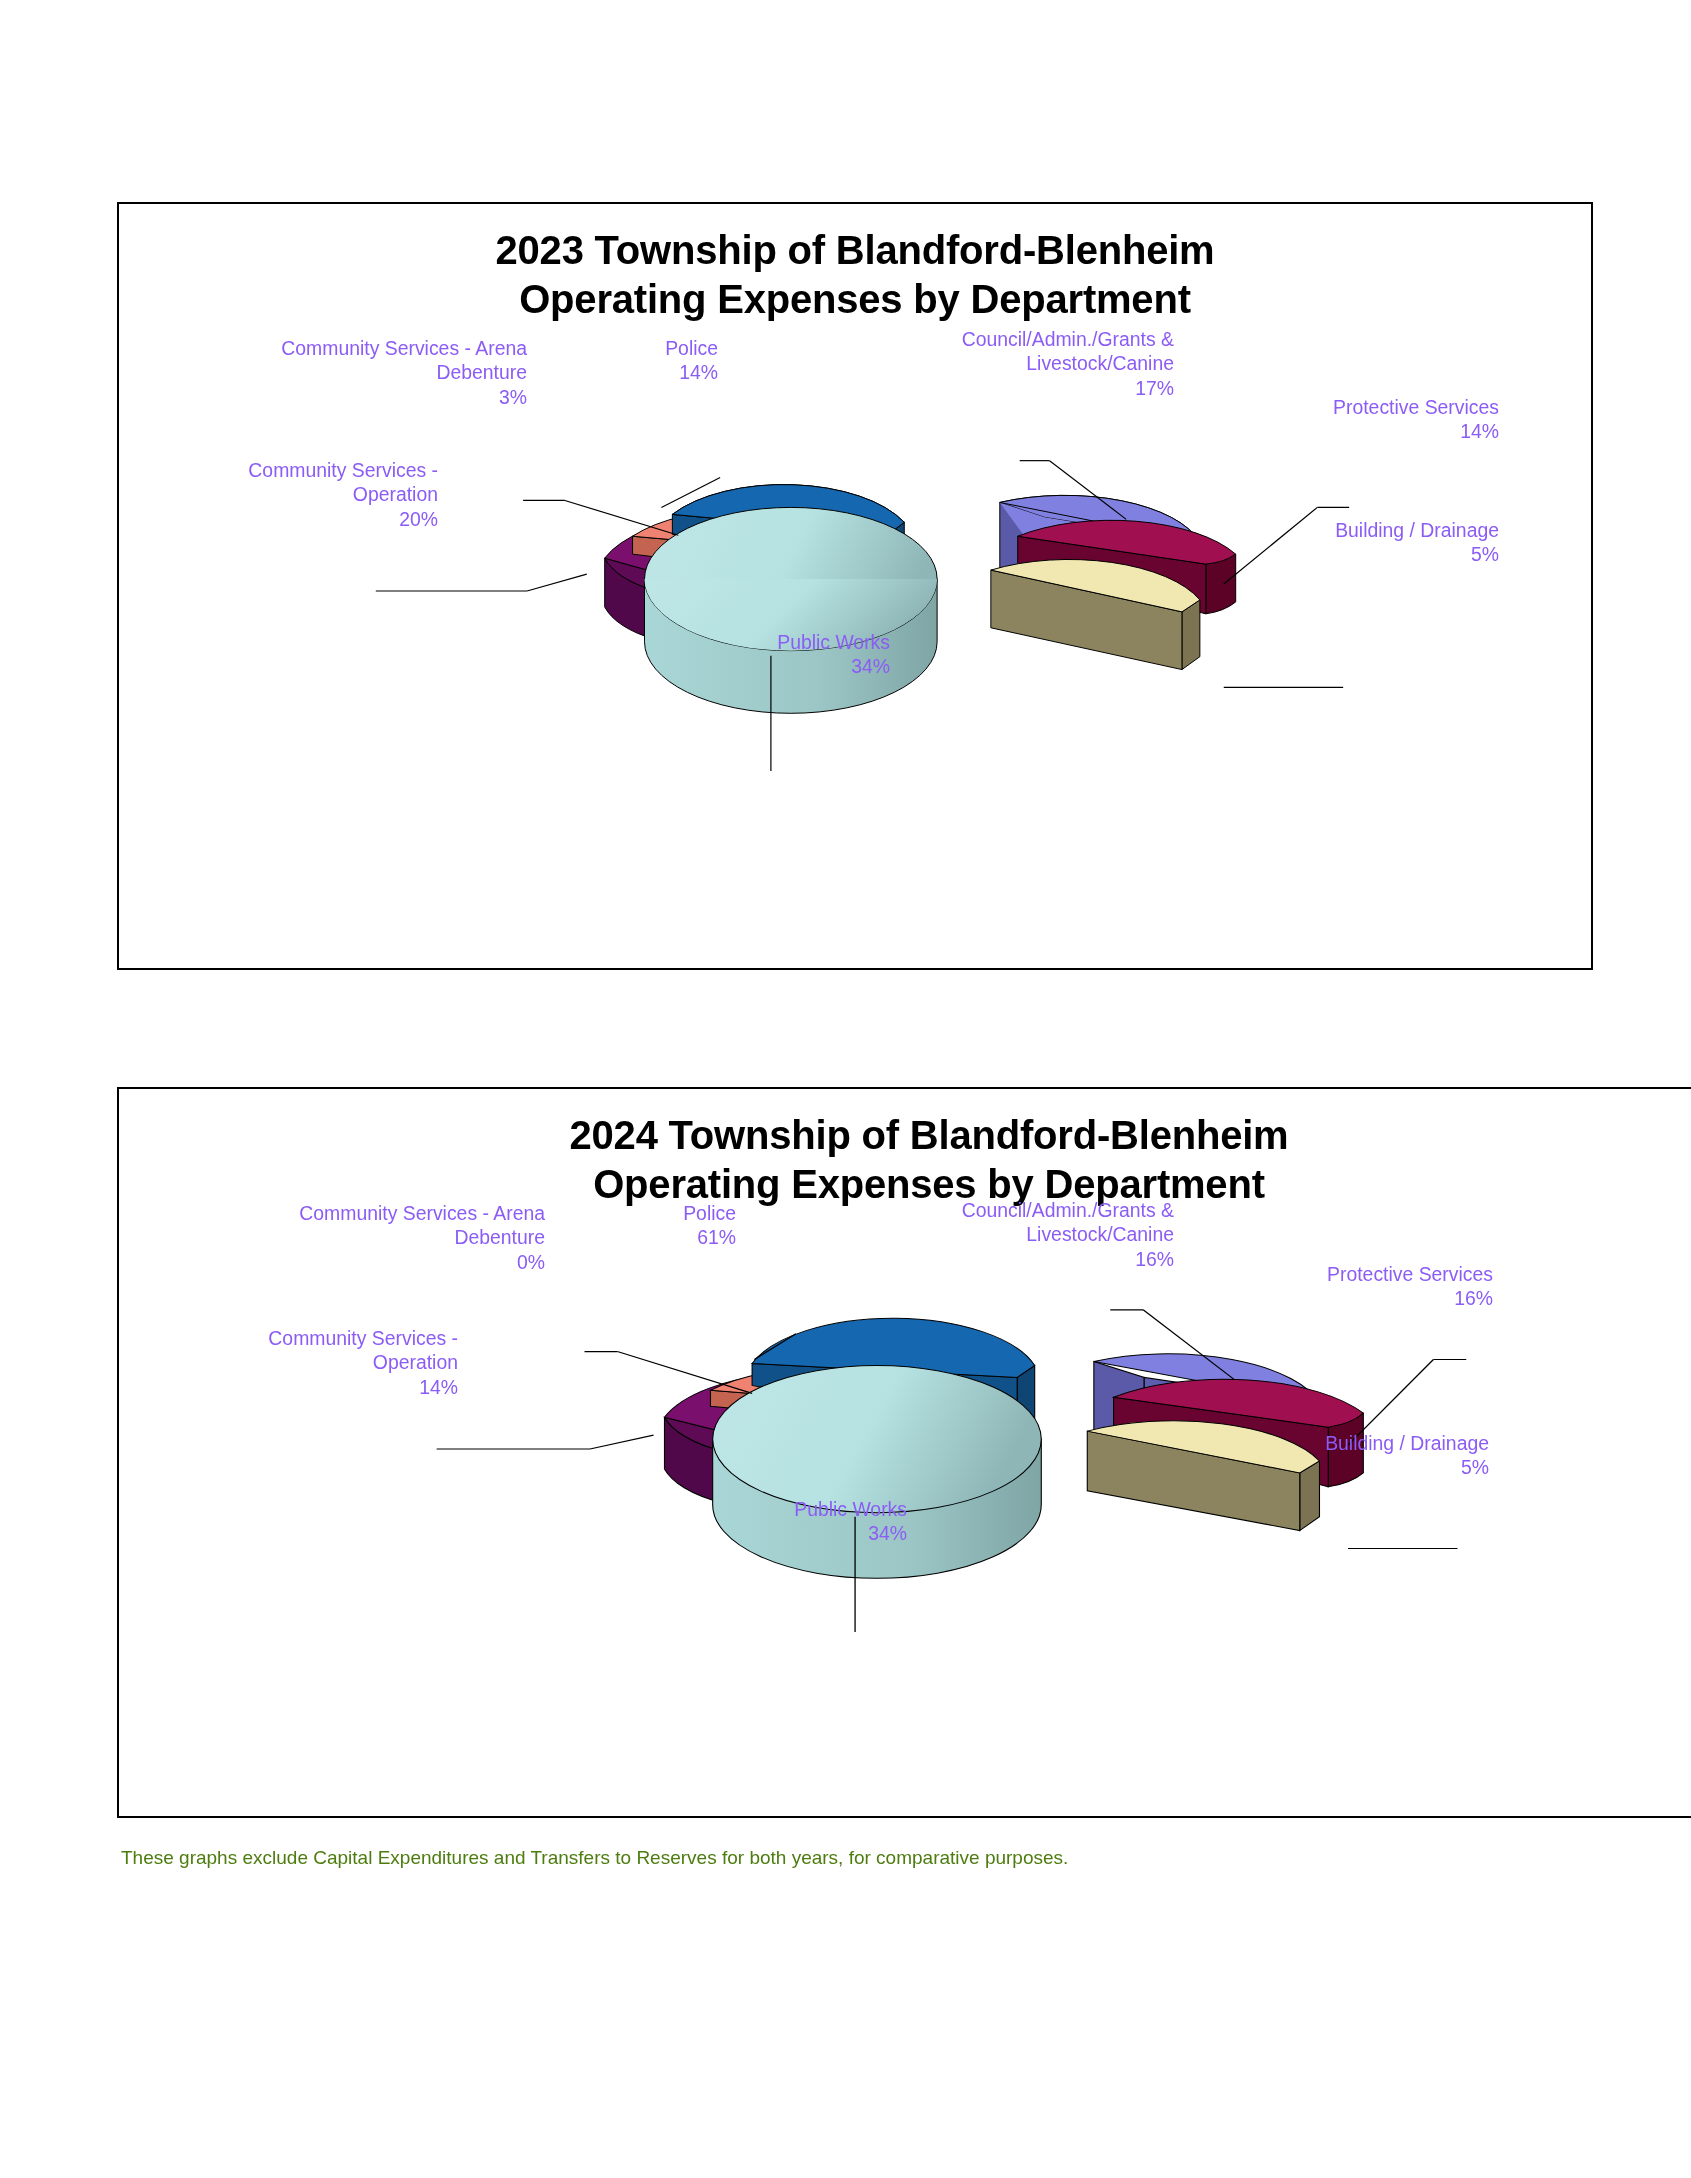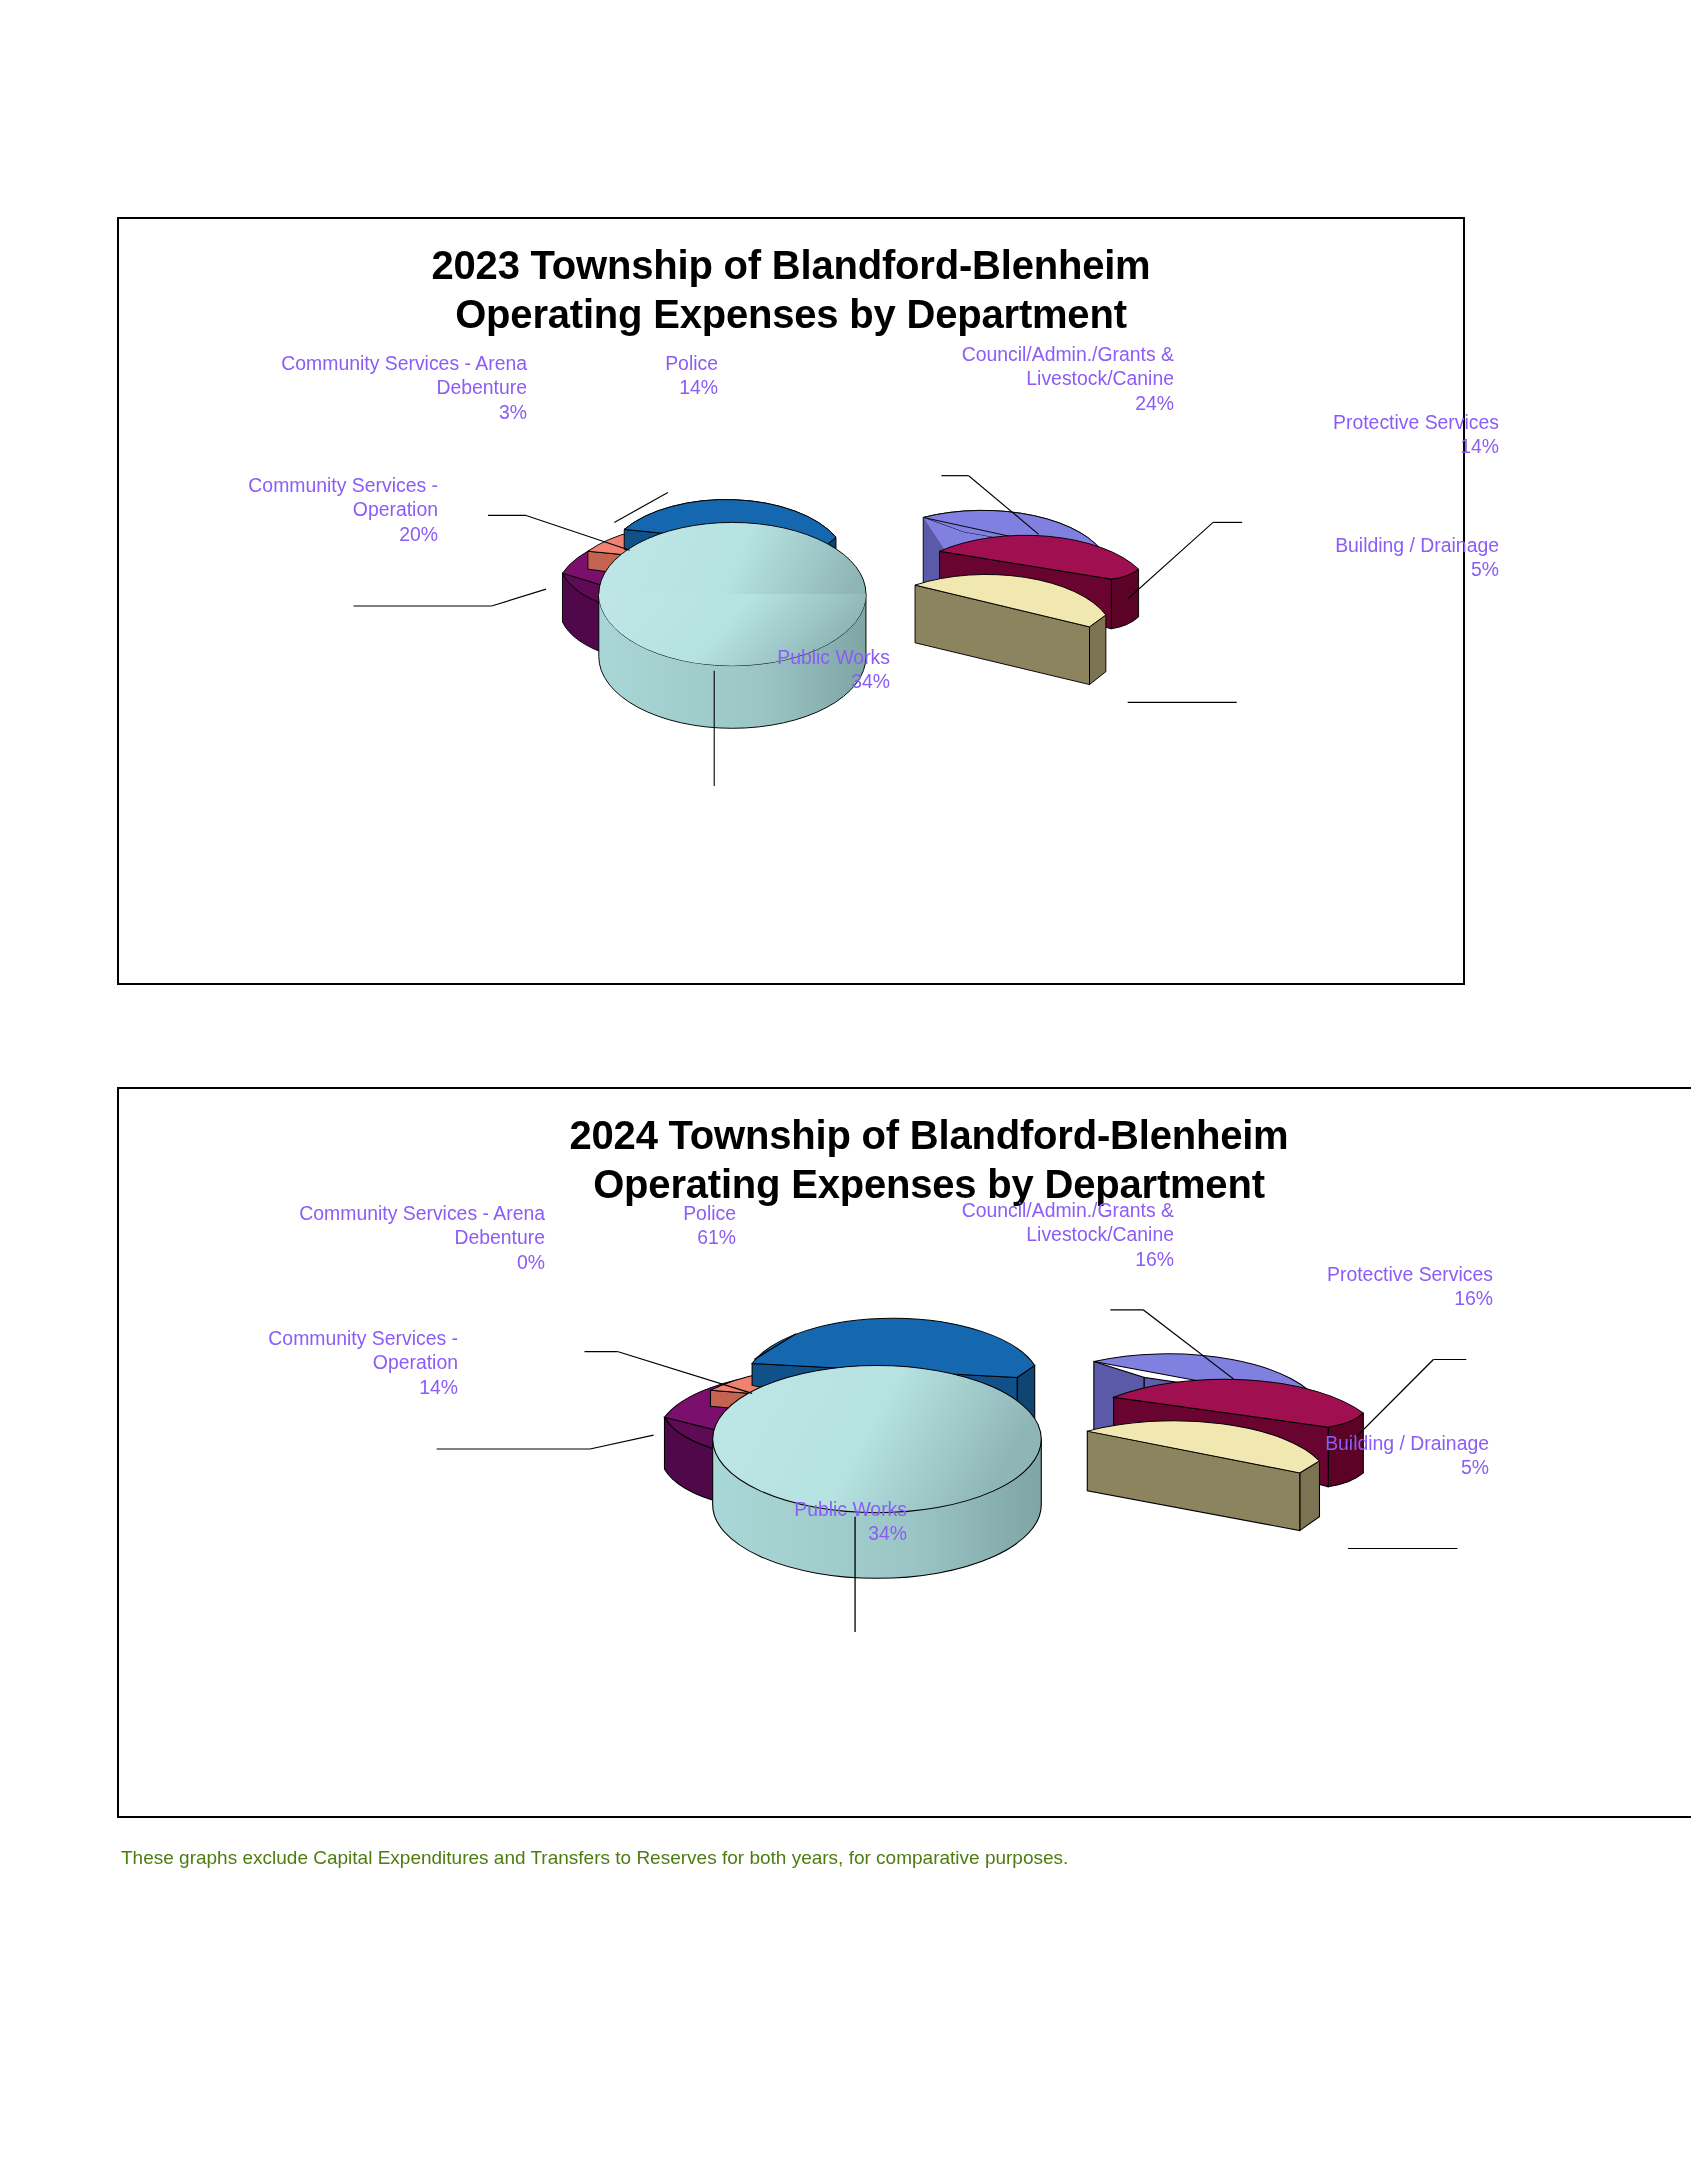--- a/index.html
+++ b/index.html
@@ -5,21 +5,21 @@
   html,body{margin:0;padding:0;background:#ffffff;}
   body{width:1692px;height:2178px;font-family:"Liberation Sans",sans-serif;position:relative;overflow:hidden;}
   .page{position:absolute;inset:0;}
 
   .chart-frame{
     position:absolute;
     border:2px solid #000000;
     background:#ffffff;
     box-sizing:border-box;
   }
-  #frame-2023{left:117px;top:217px;width:1348px;height:768px;}
+  #frame-2023{left:117px;top:202px;width:1476px;height:768px;}
   #frame-2024{left:117px;top:1087px;width:1624px;height:731px;}
 
   .chart-title{
     position:absolute;
     left:0;right:0;
     text-align:center;
     font-weight:bold;
     color:#000000;
     line-height:1.22;
     letter-spacing:-0.2px;
@@ -149,21 +149,21 @@
     </div>
 
     <div class="lbl" style="left:480px;top:132px;width:119px;">
       <span class="ln">Police</span>
       <span class="ln">14%</span>
     </div>
 
     <div class="lbl" style="left:756px;top:123px;width:299px;">
       <span class="ln">Council/Admin./Grants &amp;</span>
       <span class="ln">Livestock/Canine</span>
-      <span class="ln">24%</span>
+      <span class="ln">17%</span>
     </div>
 
     <div class="lbl" style="left:1081px;top:191px;width:299px;">
       <span class="ln">Protective Services</span>
       <span class="ln">14%</span>
     </div>
 
     <div class="lbl" style="left:1081px;top:314px;width:299px;">
       <span class="ln">Building / Drainage</span>
       <span class="ln">5%</span>

